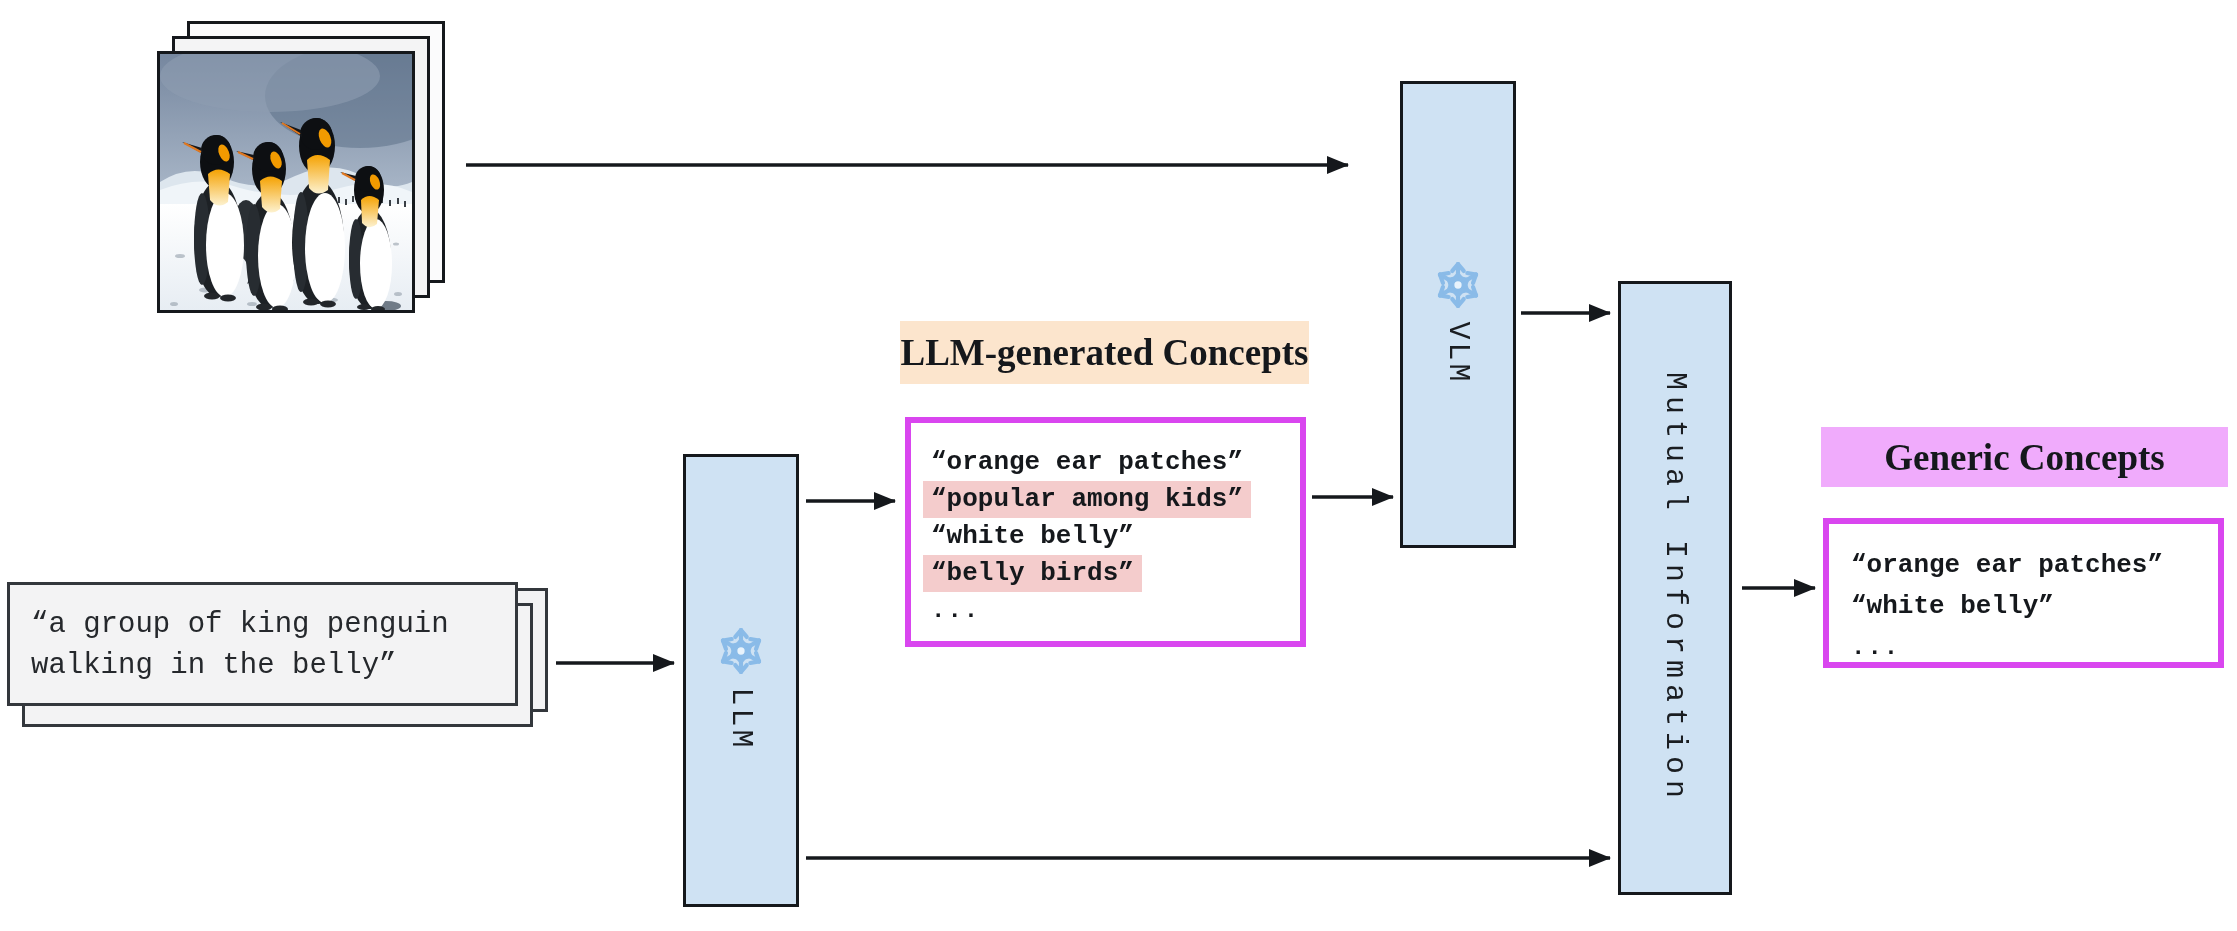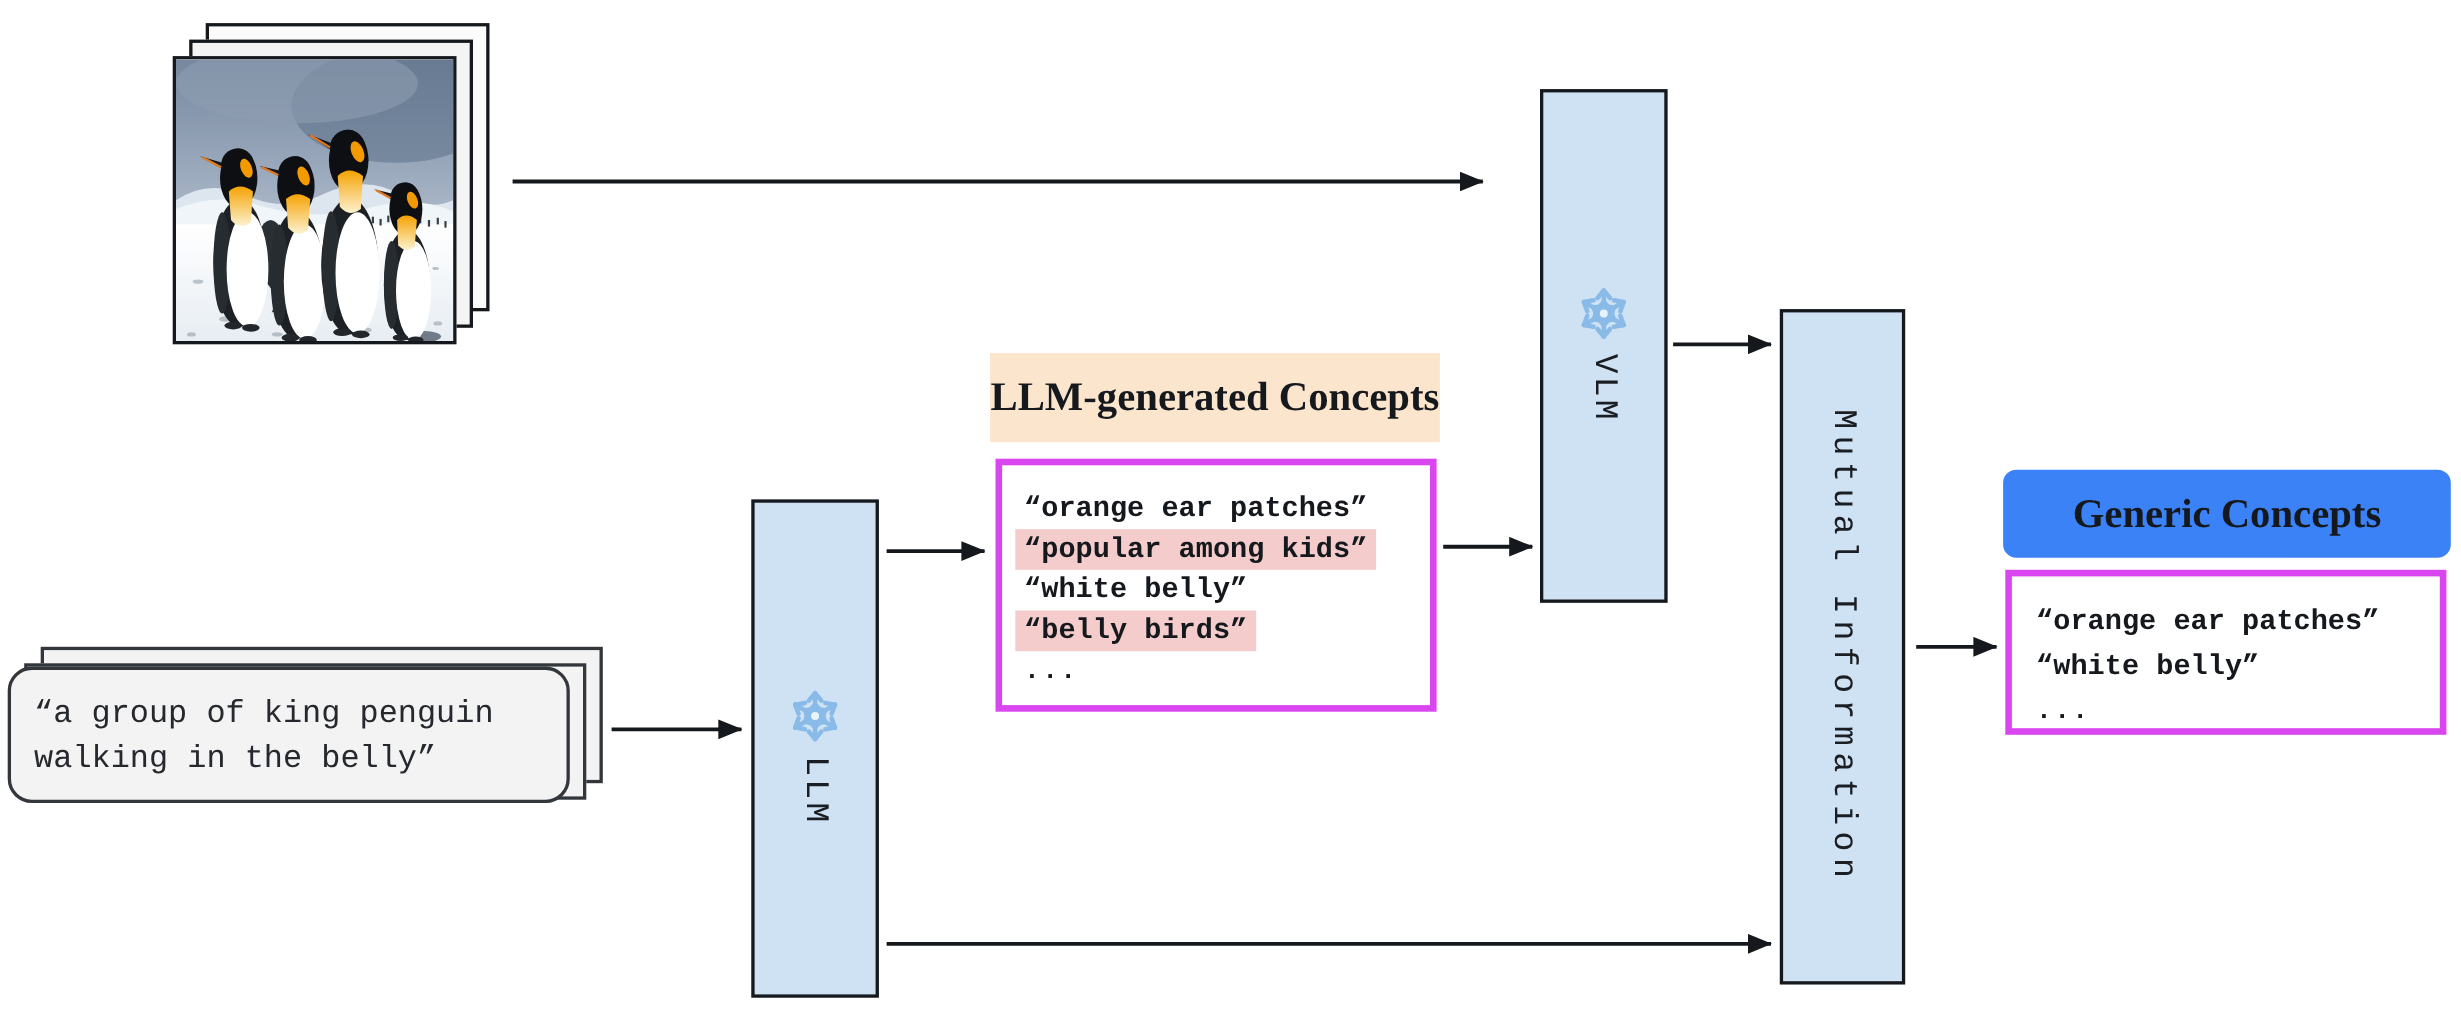--- a/index.html
+++ b/index.html
@@ -19,22 +19,22 @@
   .model-box{position:absolute;background:#cfe2f3;border:3px solid #15181c;box-sizing:border-box;
      display:flex;flex-direction:column;align-items:center;justify-content:center;}
   .model-label{font-family:"Liberation Mono","DejaVu Sans Mono",monospace;
      font-size:30px;color:#1a1d21;transform:rotate(90deg);white-space:nowrap;letter-spacing:3px;}
   .mi-label{letter-spacing:6px;}
   .snowflake{width:50px;height:50px;margin-bottom:26px;}
 
   
   .header-box{position:absolute;box-sizing:border-box;display:flex;align-items:center;justify-content:center;
      font-family:"Liberation Serif","DejaVu Serif",serif;font-weight:700;font-size:37px;color:#15181c;}
-  #llm-header{left:900px;top:321px;width:409px;height:81px;background:#fce5cd;}
-  #generic-header{left:1821px;top:427px;width:407px;height:80px;background:#3b82f6;border-radius:12px;}
+  #llm-header{left:900px;top:321px;width:409px;height:63px;background:#fce5cd;}
+  #generic-header{left:1821px;top:427px;width:407px;height:60px;background:#f0abfc;}
 
   
   .list-box{position:absolute;box-sizing:border-box;background:#ffffff;border:6px solid #d946ef;
      font-family:"Liberation Mono","DejaVu Sans Mono",monospace;font-weight:700;color:#15181c;}
   #llm-list{left:905px;top:417px;width:401px;height:230px;padding:24px 0 0 20px;}
   #generic-list{left:1823px;top:518px;width:401px;height:150px;padding:26px 0 0 22px;}
   .concept-row{line-height:31px;margin-bottom:6px;font-size:26px;white-space:nowrap;}
   #generic-list .concept-row{margin-bottom:10px;}
   .concept-row .hl{background:#f4cccc;padding:3px 8px 4px 8px;margin-left:-8px;}
   .dots{font-size:24px;letter-spacing:2px;}
@@ -178,21 +178,21 @@
         <ellipse cx="215" cy="128" rx="4.5" ry="8" fill="#f29a00" transform="rotate(-22 215 128)"></ellipse>
         <path d="M201,146 Q209,138 219,146 L217,170 Q209,177 202,169 Z" fill="url(#bib)"></path>
         <ellipse cx="204" cy="253" rx="7" ry="3" fill="#23262a"></ellipse>
         <ellipse cx="218" cy="255" rx="7" ry="3" fill="#23262a"></ellipse>
       </g>
     </svg>
   </div>
 
   <div class="sheet text-sheet" style="left:37px;top:588px;"></div>
   <div class="sheet text-sheet" style="left:22px;top:603px;"></div>
-  <div class="sheet text-sheet" style="left:7px;top:606px;border-radius:22px;">
+  <div class="sheet text-sheet" style="left:7px;top:582px;">
     <div class="caption-text">
       <div>“a group of king penguin</div>
       <div>walking in the belly”</div>
     </div>
   </div>
 
   <div class="model-box" style="left:683px;top:454px;width:116px;height:453px;">
     <svg class="snowflake" viewBox="-24 -24 48 48">
         <use href="#sf"></use>
       </svg>

